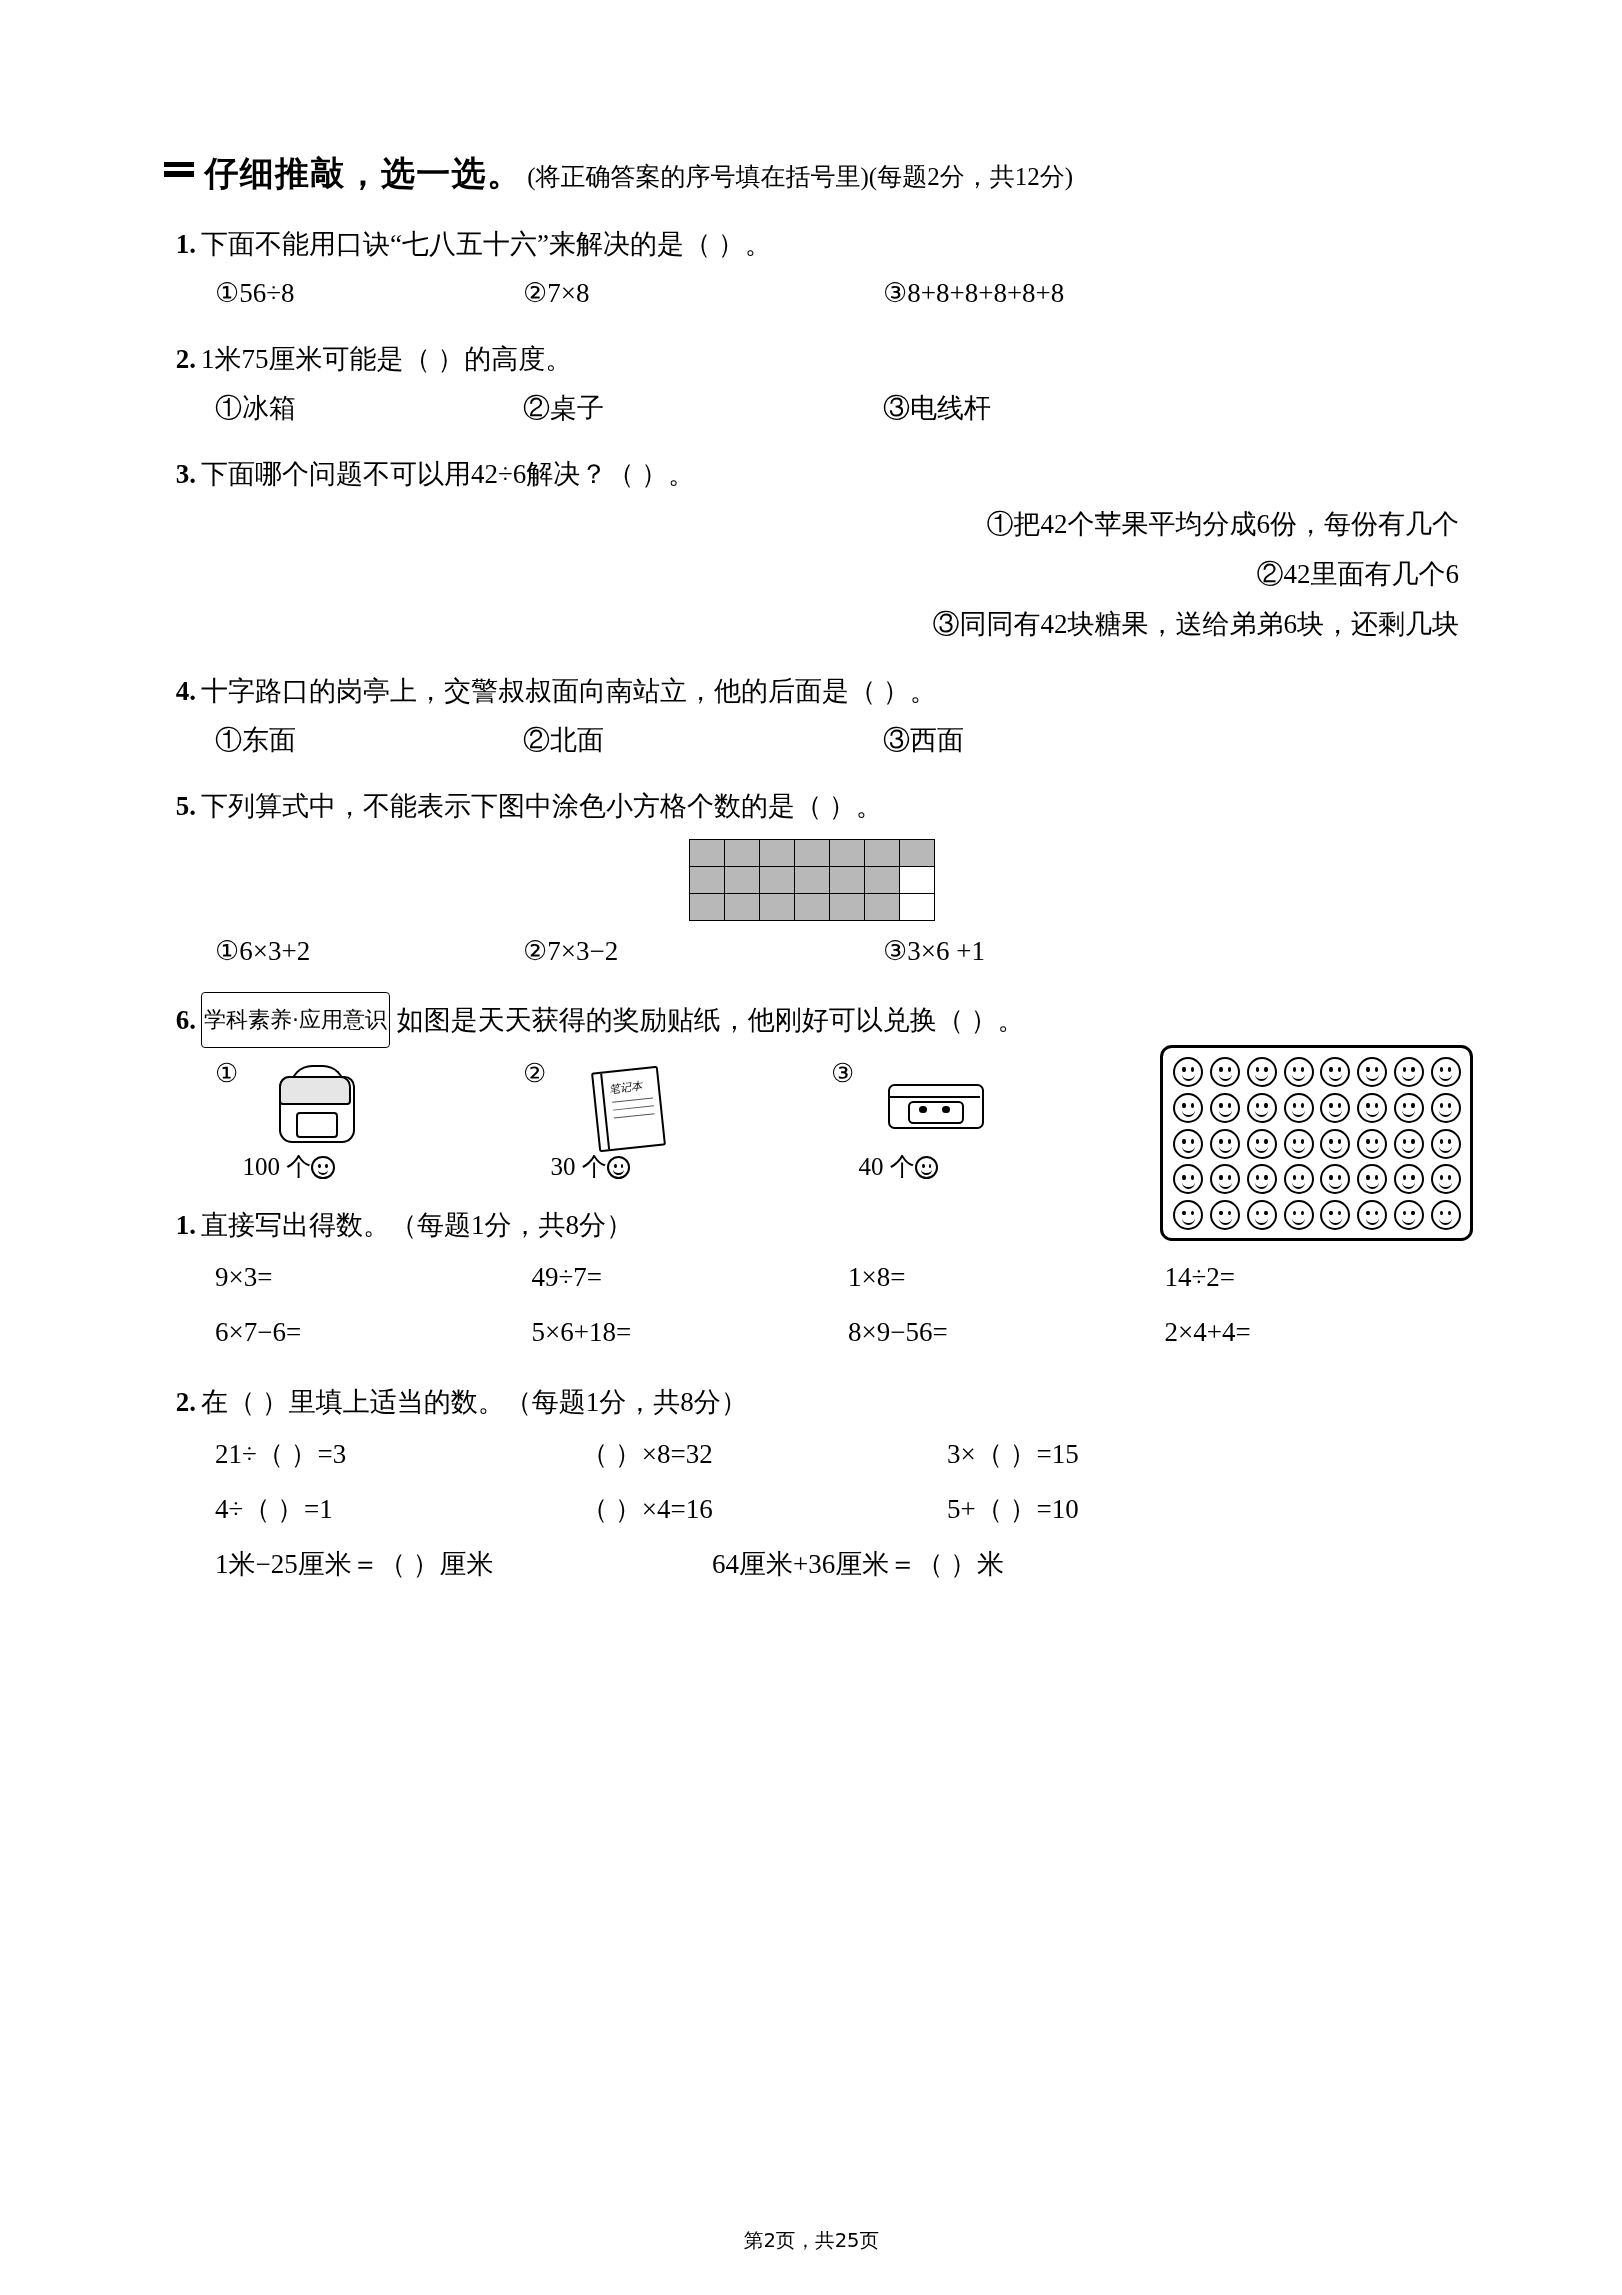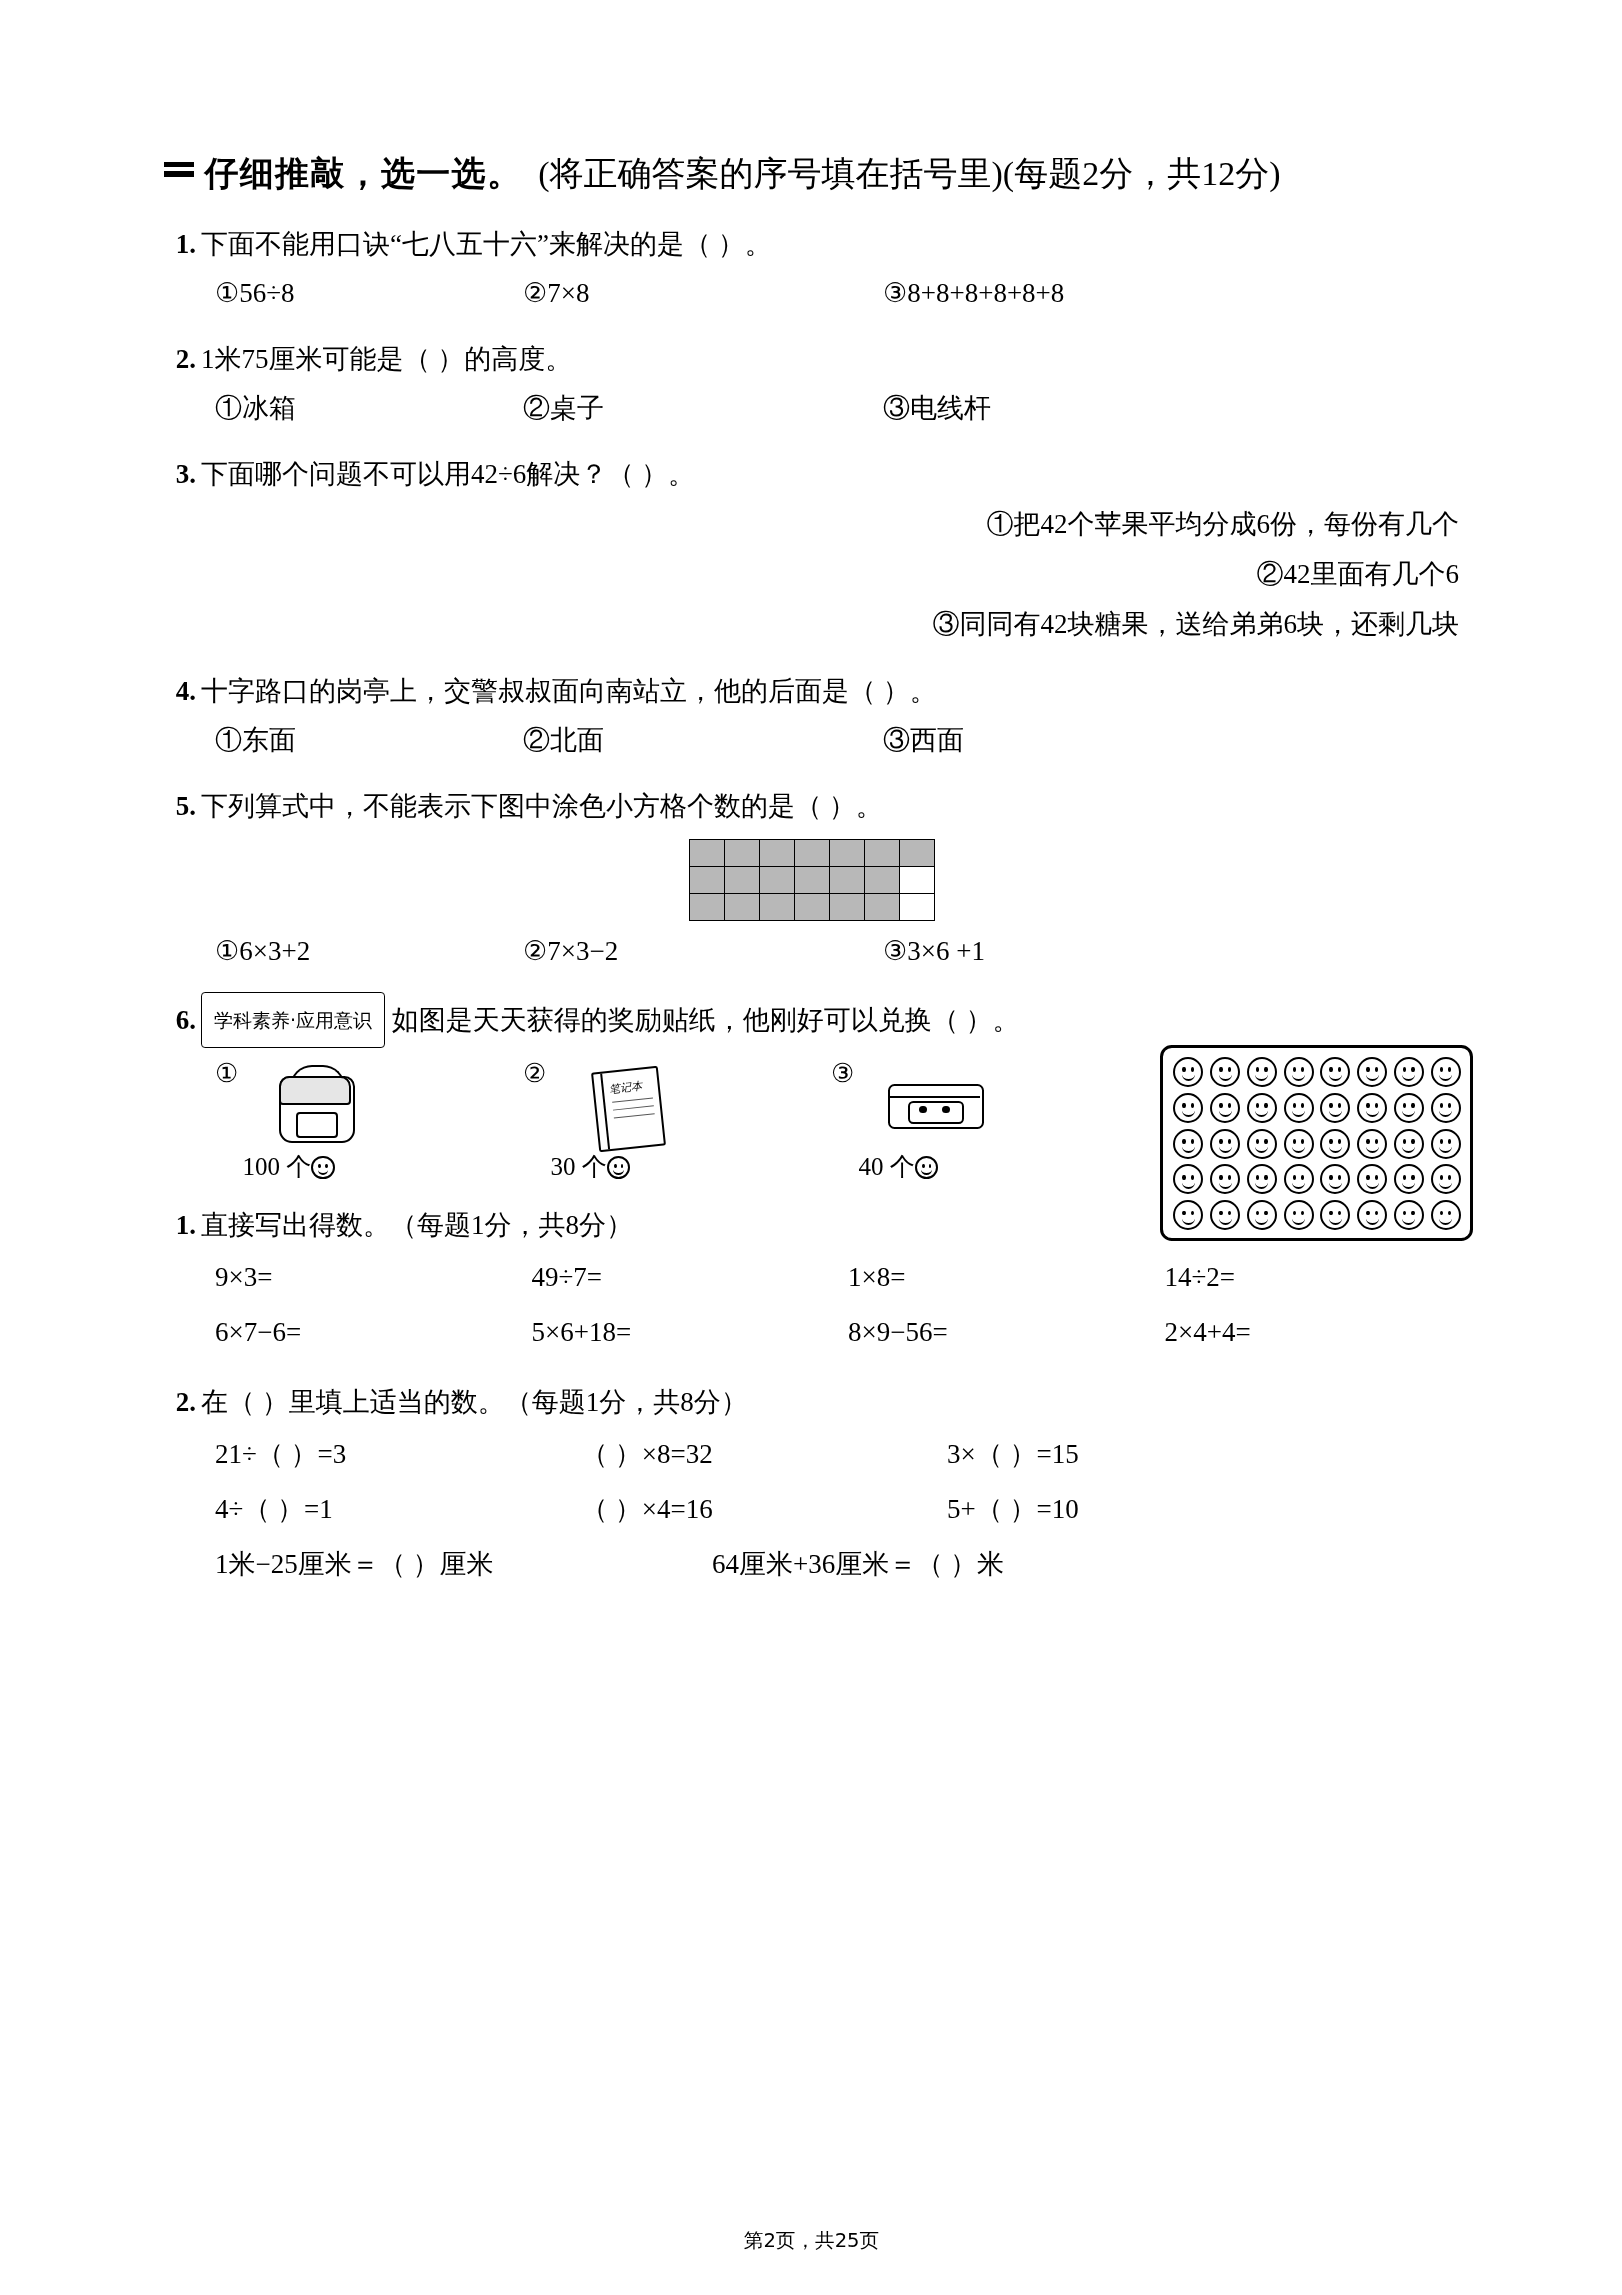--- a/index.html
+++ b/index.html
@@ -49,22 +49,22 @@
   .sec-mark span:nth-child(1) { top: 2.6px; }
   .sec-mark span:nth-child(2) { top: 12.4px; }
   .sec-mark span:nth-child(3) { top: 22px; }
   .sec-title {
     font-size: 34px;
     font-weight: bold;
     letter-spacing: 1.3px;
     font-family: "DejaVu Sans", "Liberation Sans", sans-serif;
   }
   .sec-note {
-    font-size: 34px;
-    margin-left: 16px;
+    font-size: 25px;
+    margin-left: 5px;
   }
 
   
   .q {
     margin-bottom: 17px;
   }
   .q-line {
     font-size: 27px;
     line-height: 50px;
     white-space: nowrap;
@@ -108,22 +108,22 @@
     padding: 0;
     background: #b8b8b8;
   }
   .grid td.empty { background: #ffffff; }
 
   
   .tag {
     display: inline-block;
     border: 1.3px solid #000;
     border-radius: 3.9px;
-    font-size: 19px;
-    padding: 2px 12px;
+    font-size: 22px;
+    padding: 2px 2px;
     font-family: "DejaVu Sans", "Liberation Sans", sans-serif;
     vertical-align: 2px;
   }
   .prize-row {
     display: flex;
     align-items: flex-start;
     padding-left: 51px;
     margin-top: 9.2px;
     position: relative;
   }

